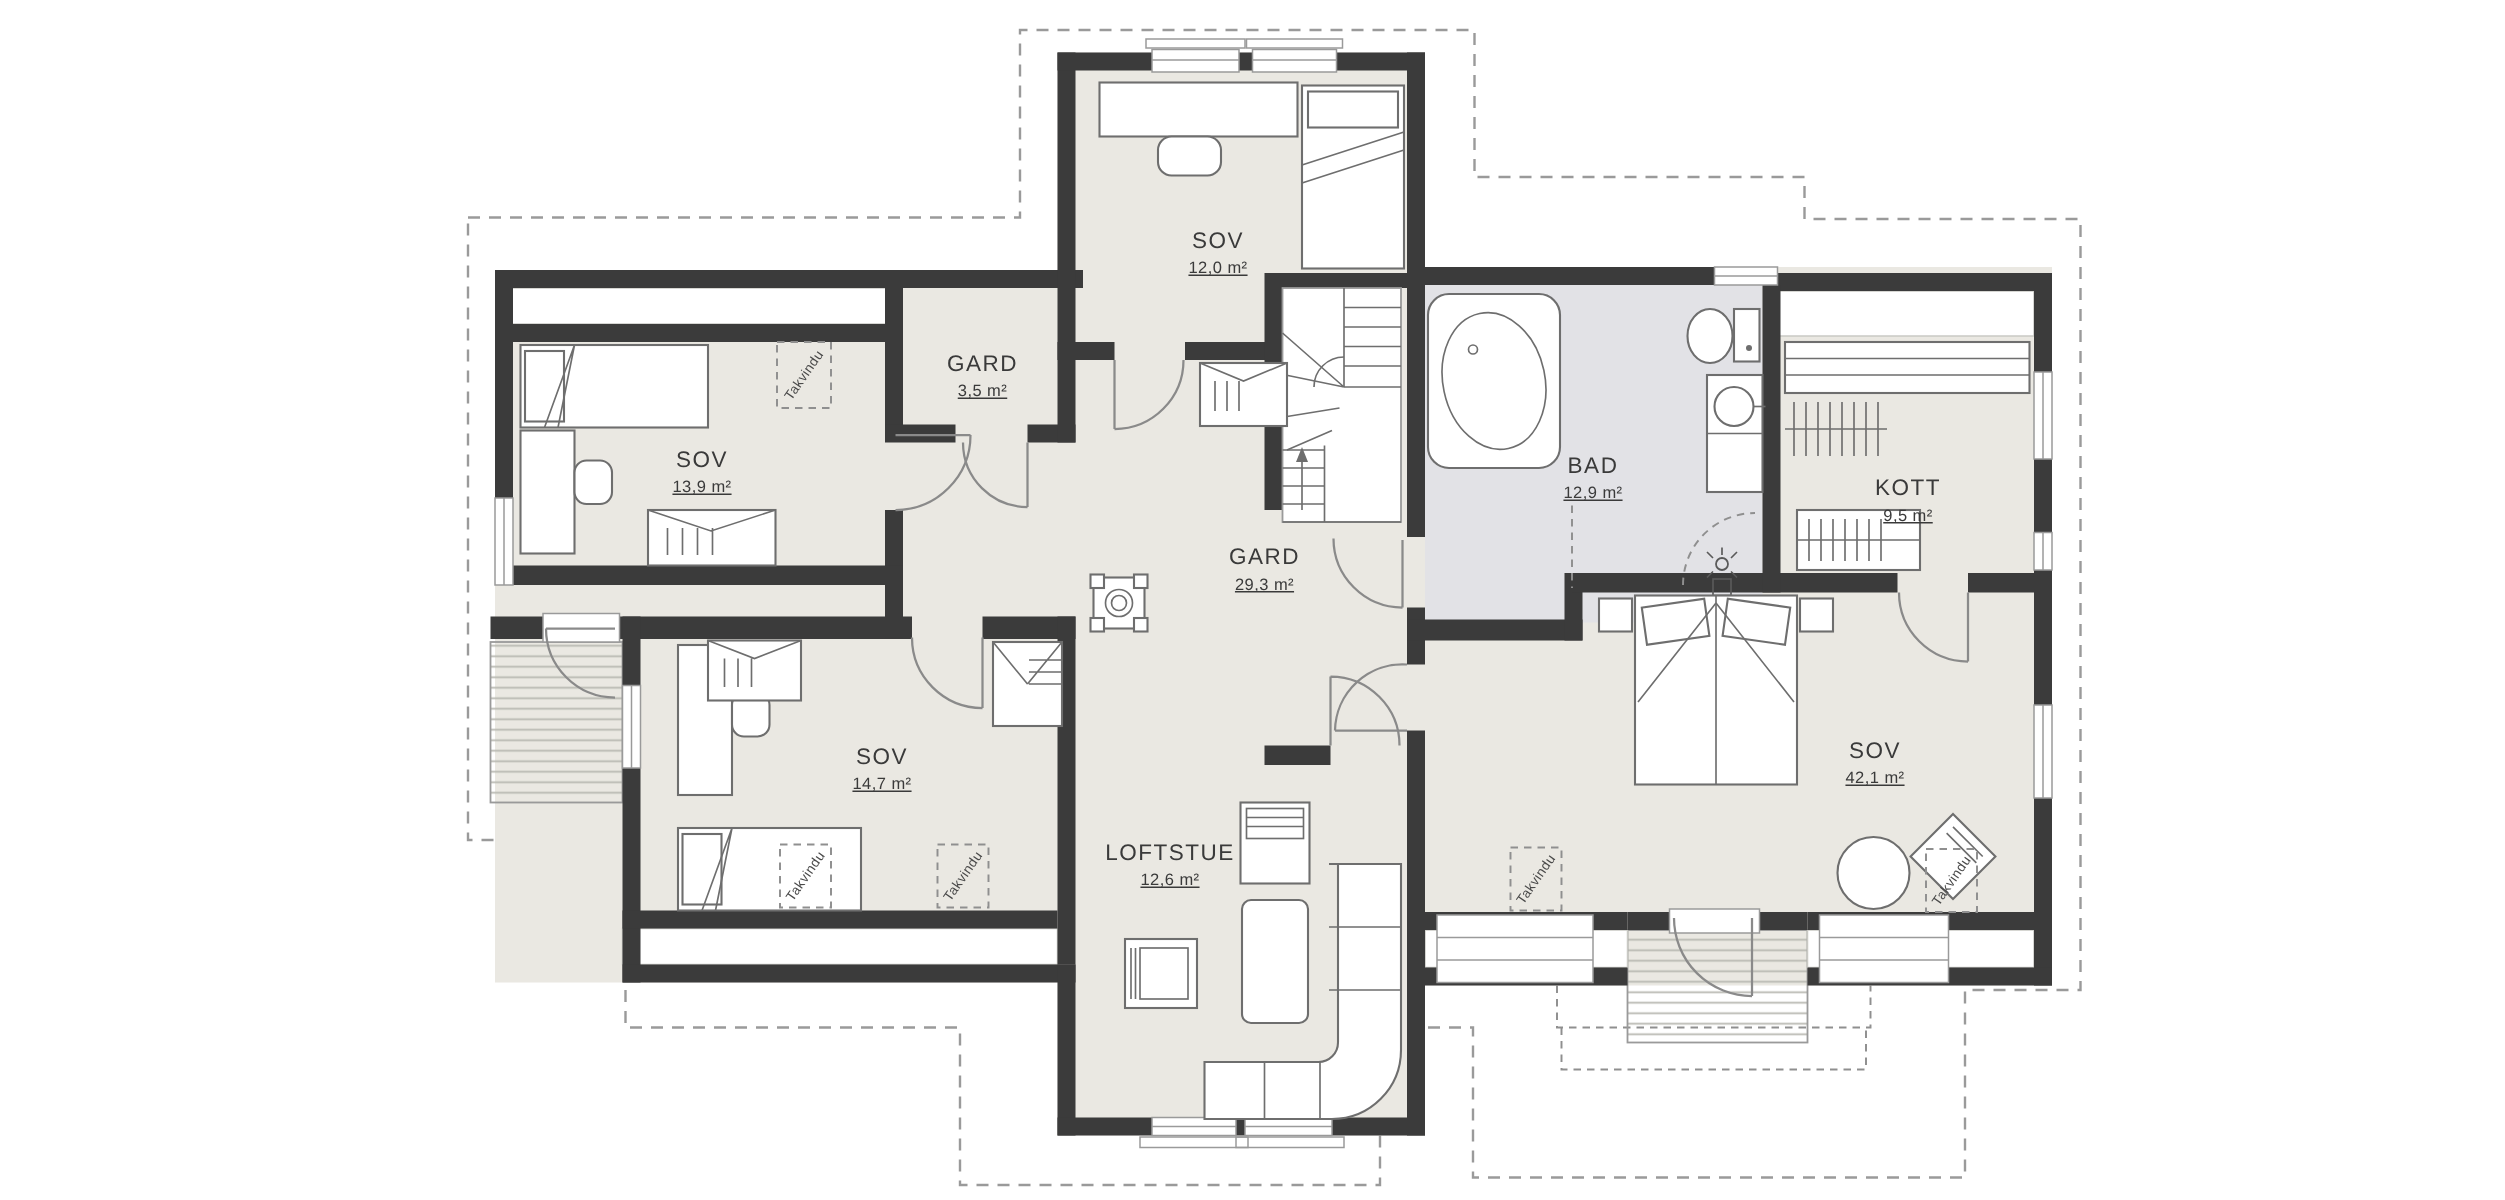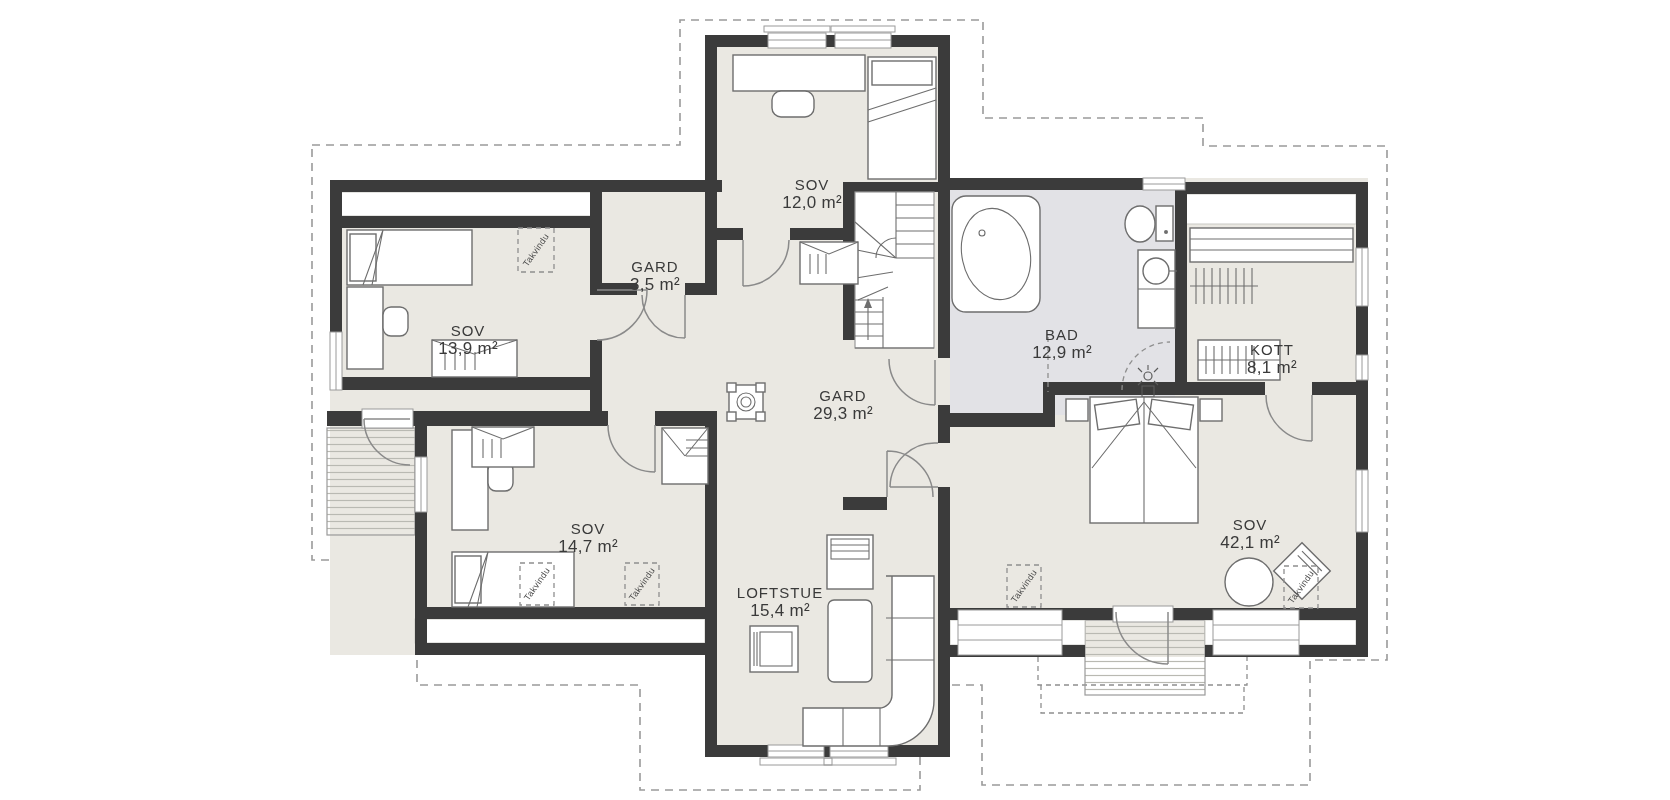--- a/index.html
+++ b/index.html
@@ -15,23 +15,23 @@
   .wall{fill:var(--wall,#3b3b3b);}
   .knee{fill:#ffffff;stroke:#c9c9c4;stroke-width:1;}
   .furn{fill:#ffffff;stroke:var(--furn,#6e6e6e);stroke-width:1.4;}
   .furnline{fill:none;stroke:var(--furn,#6e6e6e);stroke-width:1.1;}
   .door{fill:none;stroke:#8a8a8a;stroke-width:1.5;}
   .win{fill:#ffffff;stroke:#9a9a9a;stroke-width:1;}
   .winline{fill:none;stroke:#9a9a9a;stroke-width:1;}
   .dash{fill:none;stroke:var(--dashed,#9a9a9a);stroke-width:1.6;stroke-dasharray:8 6;}
   .dashthin{fill:none;stroke:#8f8f8f;stroke-width:1.3;stroke-dasharray:5 4;}
   .room-label{position:absolute;transform:translate(-50%,-50%);text-align:center;
-    color:var(--text,#3a3a3a);font-size:15px;line-height:18px;white-space:nowrap;margin-top:24px;}
+    color:var(--text,#3a3a3a);font-size:15px;line-height:18px;white-space:nowrap;}
   .room-label .nm{display:block;letter-spacing:1px;}
-  .room-label .ar{display:block;font-size:17px;letter-spacing:.3px;}
+  .room-label .ar{display:block;font-size:11px;letter-spacing:.3px;text-decoration:underline;}
   .takvindu{position:absolute;transform:translate(-50%,-50%);color:#4a4a4a;}
   .takvindu span{display:block;transform:rotate(-55deg);font-size:9px;letter-spacing:.3px;white-space:nowrap;}
 </style>
 </head>
 <body>
 
 <div id="stage">
 <svg width="1670" height="800" viewBox="0 0 1670 800">
   <defs>
     <pattern id="hatchH" width="7" height="7" patternUnits="userSpaceOnUse">
@@ -322,29 +322,29 @@
 <div class="room-label" style="left:843px;top:381px">
   <span class="nm">GARD</span>
   <span class="ar">29,3 m²</span>
 </div>
 <div class="room-label" style="left:1062px;top:320px">
   <span class="nm">BAD</span>
   <span class="ar">12,9 m²</span>
 </div>
 <div class="room-label" style="left:1272px;top:335px">
   <span class="nm">KOTT</span>
-  <span class="ar">8,1 m²</span>
+  <span class="ar">9,5 m²</span>
 </div>
 <div class="room-label" style="left:588px;top:514px">
   <span class="nm">SOV</span>
   <span class="ar">14,7 m²</span>
 </div>
 <div class="room-label" style="left:780px;top:578px">
   <span class="nm">LOFTSTUE</span>
-  <span class="ar">15,4 m²</span>
+  <span class="ar">12,6 m²</span>
 </div>
 <div class="room-label" style="left:1250px;top:510px">
   <span class="nm">SOV</span>
   <span class="ar">42,1 m²</span>
 </div>
 
 <div class="takvindu" style="left:536px;top:250px">
       <span>Takvindu</span>
     </div>
 <div class="takvindu" style="left:537px;top:584px">

